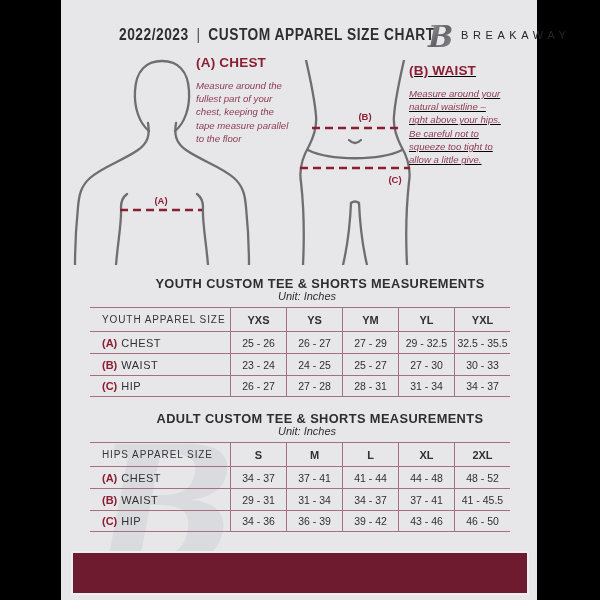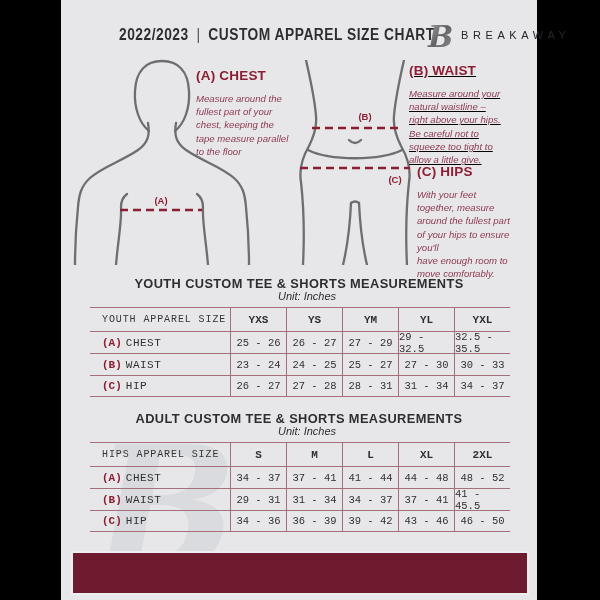--- a/index.html
+++ b/index.html
@@ -40,32 +40,31 @@
   
   .guide{position:absolute;width:128px;}
   .guide-h{font-size:13.5px;font-weight:bold;letter-spacing:.2px;color:var(--accent);}
   .guide-b{
     margin-top:9px;font-size:9.6px;font-style:italic;color:var(--bodytxt);
     line-height:1.38;white-space:pre-line;
   }
   
   .sec-title{
     position:absolute;left:0;width:476px;text-align:center;
-    font-size:12.8px;font-weight:bold;letter-spacing:.4px;color:#2e2d2f;
+    font-size:12.8px;font-weight:bold;letter-spacing:.4px;color:#2e2d2f;padding-left:21px;
   }
   .sec-unit{
     position:absolute;left:16px;width:460px;text-align:center;
     font-size:11px;font-style:italic;color:#2e2d2f;
   }
   
   .size-table{
     position:absolute;left:29px;width:420px;display:grid;
     grid-template-columns:140px repeat(5,56px);
     grid-template-rows:24px 22px 22px 22px;
-    font-family:Liberation Mono, monospace;
   }
   .cell{
     display:flex;align-items:center;justify-content:center;
     border-top:1.5px solid var(--line);
     font-size:10.5px;color:var(--dark);background:transparent;
   }
   .cell.v{border-left:1.5px solid var(--line);}
   .cell.last{border-bottom:1.5px solid var(--line);}
   .cell.lbl{justify-content:flex-start;padding-left:12px;}
   .cell.sizehdr-lbl{font-size:10px;letter-spacing:.9px;color:#353436;}
@@ -133,47 +132,37 @@
         <path d="M 67,143 C 68,165 71,188 75,205"></path>
         <path d="M 59,143 Q 63,140 67,143"></path>
       </g>
       <path d="M 20,68 L 106,68" stroke="#8c1e33" stroke-width="2.4" stroke-dasharray="8 5" fill="none"></path>
       <path d="M 8,108 L 118,108" stroke="#8c1e33" stroke-width="2.4" stroke-dasharray="8 5" fill="none"></path>
       <text x="73" y="60" text-anchor="middle" class="marker">(B)</text>
       <text x="103" y="123" text-anchor="middle" class="marker">(C)</text>
     </svg>
   </div>
 
-  <div class="guide" style="left:135px;top:68px;">
+  <div class="guide" style="left:135px;top:55px;">
     <div class="guide-h">(A) CHEST</div>
     <div class="guide-b">Measure around the
 fullest part of your
 chest, keeping the
 tape measure parallel
 to the floor</div>
   </div>
   <div class="guide" style="left:348px;top:63px;text-decoration:underline;">
     <div class="guide-h">(B) WAIST</div>
     <div class="guide-b">Measure around your
 natural waistline –
 right above your hips.
 Be careful not to
 squeeze too tight to
 allow a little give.</div>
   </div>
-  <div class="guide" style="left:356px;top:164px;">
-    <div class="guide-h">(C) HIPS</div>
-    <div class="guide-b">With your feet
-together, measure
-around the fullest part
-of your hips to ensure
-you'll
-have enough room to
-move comfortably.</div>
-  </div>
 
   <div class="sec-title" style="top:276px;">YOUTH CUSTOM TEE &amp; SHORTS MEASUREMENTS</div>
   <div class="sec-unit" style="top:290px;">Unit: Inches</div>
 
   <div class="size-table" style="top:307px;">
     <div class="cell lbl sizehdr-lbl">YOUTH APPAREL SIZE</div>
     <div class="cell v sizehdr">YXS</div>
     <div class="cell v sizehdr">YS</div>
     <div class="cell v sizehdr">YM</div>
     <div class="cell v sizehdr">YL</div>

